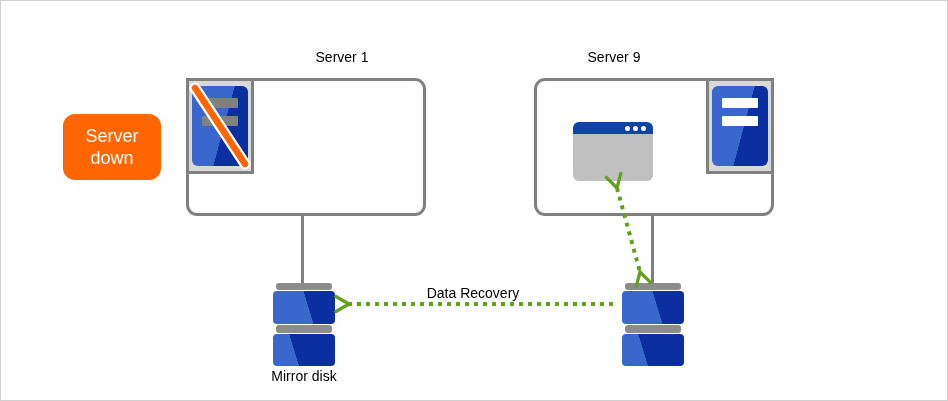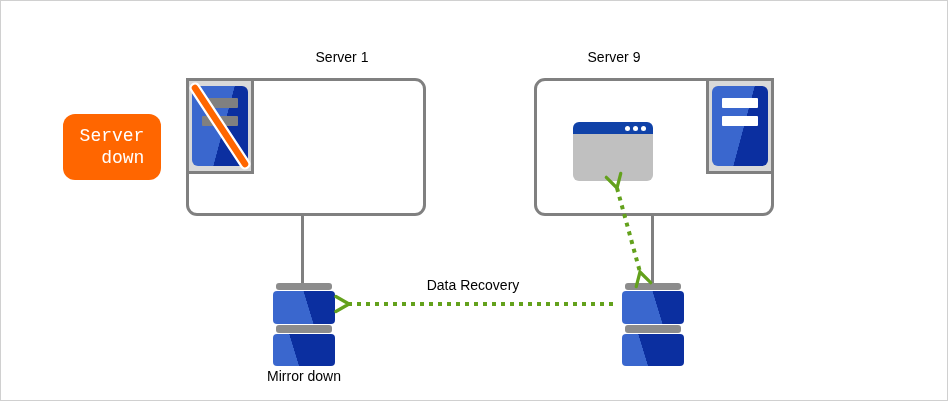--- a/index.html
+++ b/index.html
@@ -52,22 +52,22 @@
   .disk .platter.p1 {
     height:33px;
     background:linear-gradient(73deg, var(--disk_blue_light,#3A67CE) 56%, var(--disk_blue_dark,#0B2FA0) 56.5%);
   }
   .disk .platter.p2 {
     background:linear-gradient(73deg, var(--disk_blue_light,#3A67CE) 36%, var(--disk_blue_dark,#0B2FA0) 36.5%);
   }
   .badge {
     position:absolute; left:62px; top:113px; width:98px; height:66px;
     background:var(--badge_orange,#FF6600); border-radius:12px;
-    display:flex; align-items:center; justify-content:center; text-align:right;
-    color:#fff; font-size:18px; line-height:22px; white-space:pre-line; z-index:2;font-family:Liberation Mono, monospace;
+    display:flex; align-items:center; justify-content:center; text-align:center;
+    color:#fff; font-size:18px; line-height:22px; white-space:pre-line; z-index:2;
   }
   .arrow-overlay { position:absolute; left:0; top:0; width:948px; height:401px; z-index:3; pointer-events:none; }
   .dotted-line {
     stroke:var(--arrow_green,#63A11C); stroke-width:4;
     stroke-dasharray:4 5; fill:none;
   }
   .chev-path { fill:none; stroke:var(--arrow_green,#63A11C); stroke-width:2.6; stroke-linecap:round; }
 </style>
 </head>
 <body>
@@ -116,22 +116,22 @@
     <div class="dbar"></div>
     <div class="platter p2"></div>
   </div>
   <div class="disk" style="left:621px; top:282px;">
     <div class="cap"></div>
     <div class="platter p1"></div>
     <div class="dbar"></div>
     <div class="platter p2"></div>
   </div>
 
-  <div class="lbl" style="left:382px; top:276px;">Data Recovery</div>
-  <div class="lbl" style="left:213px; top:367px;">Mirror down</div>
+  <div class="lbl" style="left:382px; top:284px;">Data Recovery</div>
+  <div class="lbl" style="left:213px; top:367px;">Mirror disk</div>
 
   <svg class="arrow-overlay" viewBox="0 0 948 401">
     <defs>
       <marker id="chev" viewBox="0 0 16 16" refX="2.5" refY="8" markerWidth="5" markerHeight="5" orient="auto-start-reverse" markerUnits="strokeWidth">
         <path class="chev-path" d="M13,2 L2.5,8 L13,14"></path>
       </marker>
     </defs>
     <line class="dotted-line" x1="612" y1="303" x2="348" y2="303" marker-end="url(#chev)"></line>
     <line class="dotted-line" x1="616" y1="187" x2="639" y2="271" marker-start="url(#chev)" marker-end="url(#chev)"></line>
   </svg>

